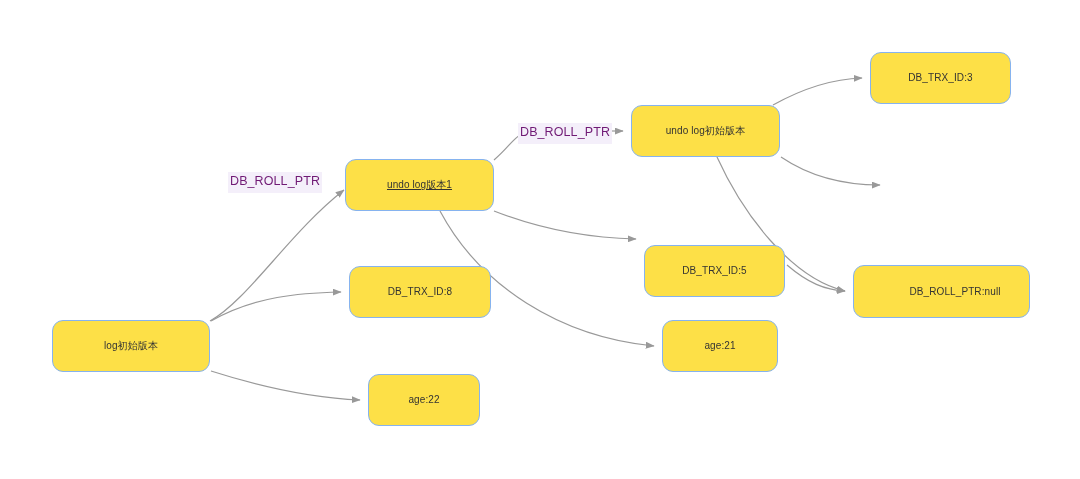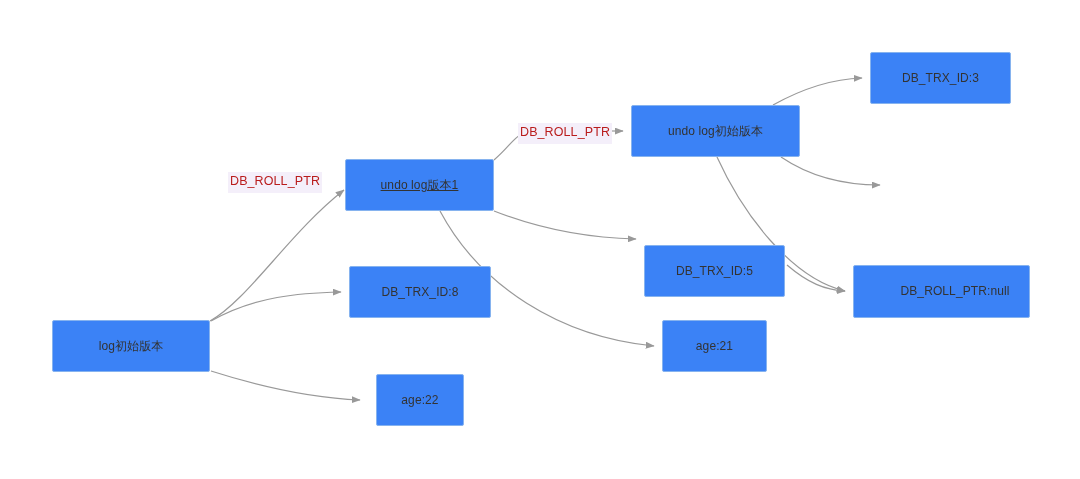--- a/index.html
+++ b/index.html
@@ -20,37 +20,37 @@
     position: absolute;
     left: 0;
     top: 0;
     width: 1080px;
     height: 479px;
     pointer-events: none;
   }
   .node {
     position: absolute;
     box-sizing: border-box;
-    background: #3b82f6;
+    background: #fde047;
     border: 1px solid #86b3ef;
-    border-radius: 2px;
+    border-radius: 11px;
     display: flex;
     align-items: center;
     justify-content: center;
     color: #333333;
-    font-size: 12px;
+    font-size: 10px;
     line-height: 1.2;
     white-space: nowrap;
     letter-spacing: 0.1px;
   }
   .edge-label {
     position: absolute;
     box-sizing: border-box;
     background: #f4effa;
-    color: #b91c1c;
+    color: #701a75;
     font-size: 12.5px;
     line-height: 1.25;
     padding: 2px 2px 3px 2px;
     white-space: nowrap;
     letter-spacing: 0.1px;
   }
 </style>
 </head>
 <body>
 
@@ -86,37 +86,37 @@
   </svg>
 
   <div class="node" style="left:52px; top:320px; width:158px; height:52px;">
     <span>log初始版本</span>
   </div>
 
   <div class="node" style="left:345px; top:159px; width:149px; height:52px;text-decoration:underline;">
     <span>undo log版本1</span>
   </div>
 
-  <div class="node" style="left:631px; top:105px; width:169px; height:52px;">
+  <div class="node" style="left:631px; top:105px; width:149px; height:52px;">
     <span>undo log初始版本</span>
   </div>
 
   <div class="node" style="left:349px; top:266px; width:142px; height:52px;">
     <span>DB_TRX_ID:8</span>
   </div>
 
-  <div class="node" style="left:368px; top:374px; width:88px; height:52px;margin-left:8px;">
+  <div class="node" style="left:368px; top:374px; width:112px; height:52px;">
     <span>age:22</span>
   </div>
 
   <div class="node" style="left:644px; top:213px; width:141px; height:52px;margin-top:32px;">
     <span>DB_TRX_ID:5</span>
   </div>
 
-  <div class="node" style="left:662px; top:320px; width:105px; height:52px;">
+  <div class="node" style="left:662px; top:320px; width:116px; height:52px;">
     <span>age:21</span>
   </div>
 
   <div class="node" style="left:870px; top:52px; width:141px; height:52px;">
     <span>DB_TRX_ID:3</span>
   </div>
 
 
   <div class="node" style="left:853px; top:265px; width:177px; height:53px;padding-left:27px;">
     <span>DB_ROLL_PTR:null</span>

